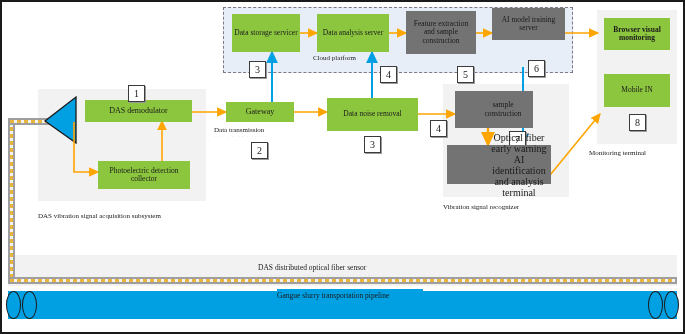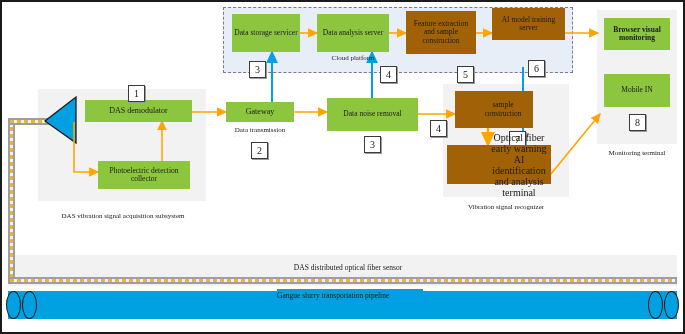--- a/index.html
+++ b/index.html
@@ -31,37 +31,36 @@
   .box{
     position:absolute;
     display:flex;align-items:center;justify-content:center;
     text-align:center;
     line-height:1.1;
     color:#1a1a1a;
     box-sizing:border-box;
     padding:1px 2px;
   }
   .green{background:#8CC63F;}
-  .blue{background:#a16207;}
+  .blue{background:#737373;}
 
   .numbox{
     position:absolute;
     background:#ffffff;
     border:1.4px solid #3b3b3b;
     box-shadow:1px 1px 0 #9a9a9a;
     display:flex;align-items:center;justify-content:center;
     font-size:10px;color:#1a1a1a;
     box-sizing:border-box;
     font-family:"Liberation Serif", serif;
   }
 
   .cap{
     position:absolute;
     color:#1a1a1a;
-    text-align:center;
     line-height:1.15;
     white-space:nowrap;
   }
   .subcap{
     display:block;
     color:#c8c8c8;
     font-size:5px;
     letter-spacing:1px;
     overflow:hidden;
   }

